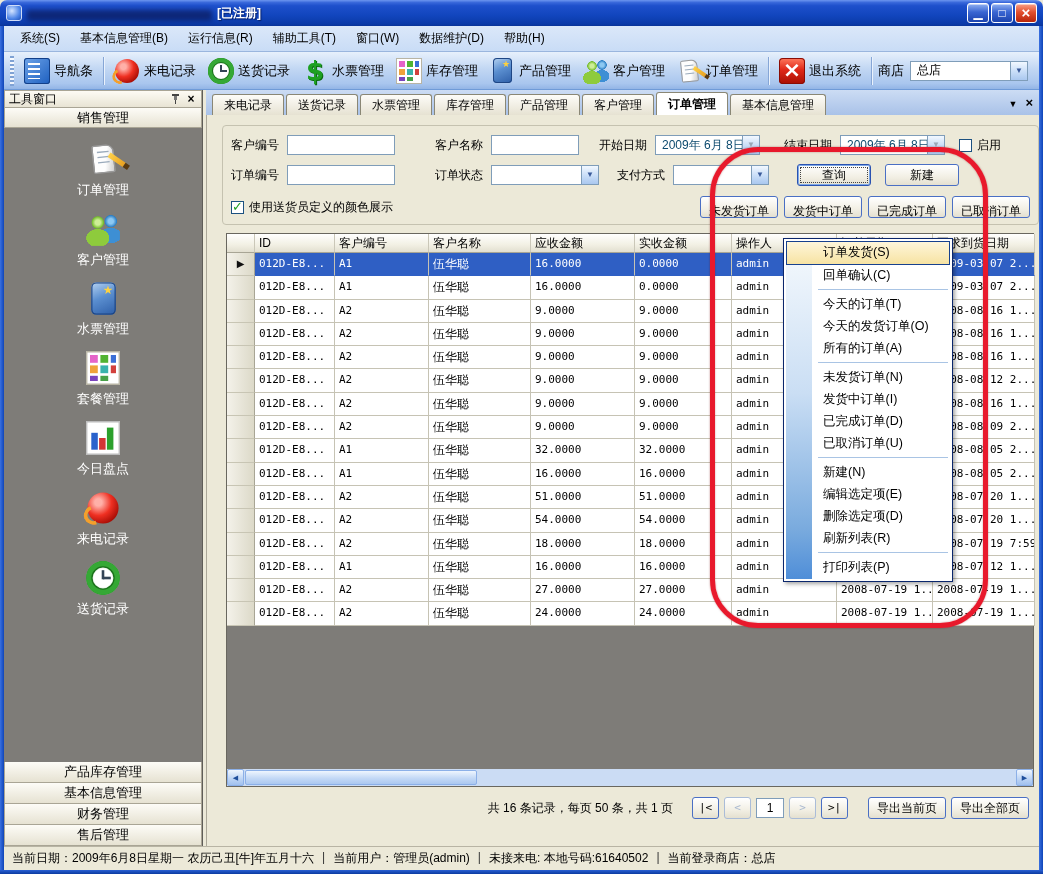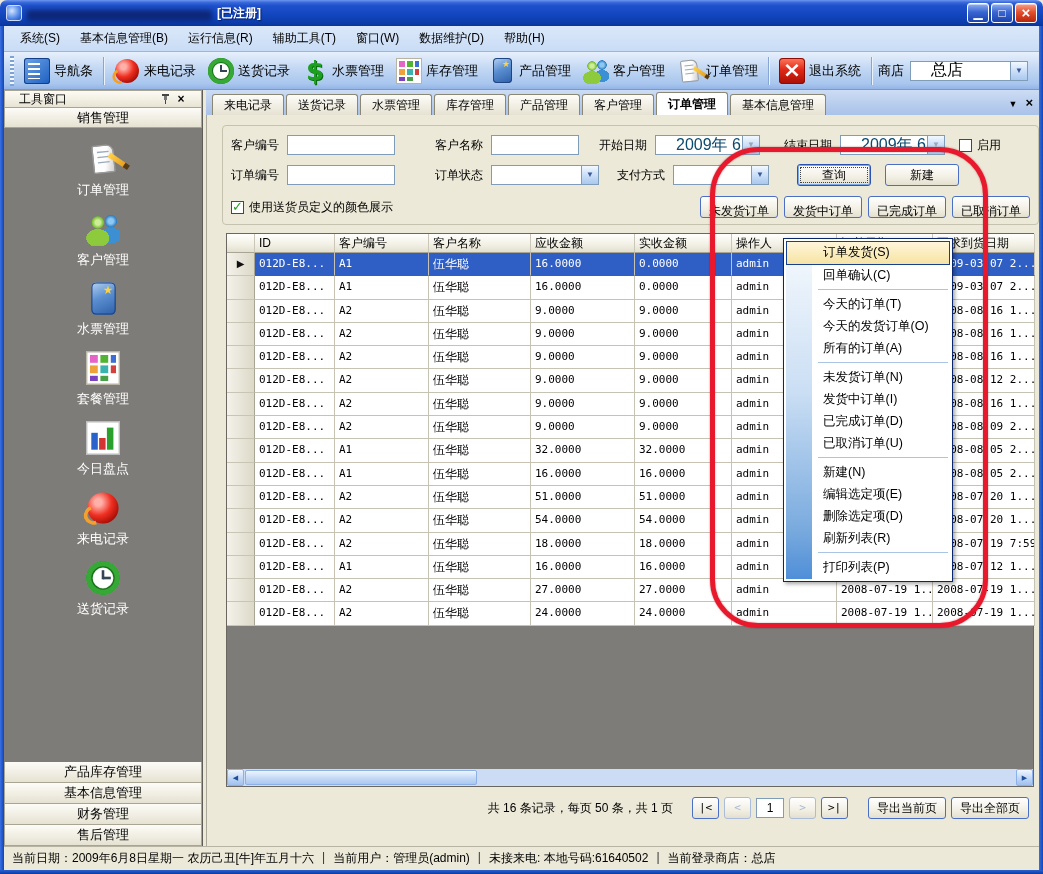--- a/index.html
+++ b/index.html
@@ -25,21 +25,21 @@
   .menubar{position:absolute;left:4px;top:26px;width:1035px;height:26px;background:linear-gradient(#dbe8f9,#c9dcf6);border-bottom:1px solid #9ab6de;display:flex;align-items:center;padding:0 6px}
   .mitem{padding:3px 10px;white-space:nowrap}
   
   .toolbar{position:absolute;left:4px;top:52px;width:1035px;height:38px;display:flex;align-items:center;padding:0 2px;
     background:linear-gradient(180deg,#e7f0fc,#c2d7f3 45%,#a9c6ee 85%,#93b5e6);border-bottom:1px solid #6f9bd8}
   .grip{width:4px;height:30px;margin:0 4px;background:repeating-linear-gradient(180deg,#7fa2d4 0 2px,rgba(255,255,255,.8) 2px 4px);flex:none}
   .titem{display:flex;align-items:center;gap:4px;padding:2px 6px;white-space:nowrap;font-size:13px}
   .tsep{width:1px;height:28px;background:#86a6d6;box-shadow:1px 0 0 #eaf2fc;margin:0 4px;flex:none}
   .storebox{display:flex;align-items:center;gap:6px;margin-left:2px;font-size:13px}
   .combo{width:118px;height:20px;background:#fff;border:1px solid #7f9db9;display:flex;align-items:center}
-  .combo .val{flex:1;padding:0 20px;font-size:16px;overflow:hidden;white-space:nowrap}
+  .combo .val{flex:1;padding:0 6px;font-size:12px;overflow:hidden;white-space:nowrap}
   .dd{width:17px;height:100%;border-left:1px solid #7f9db9;background:linear-gradient(#f2f8ff,#cbdff8 50%,#aac8ef);position:relative;flex:none}
   .dd::before{content:"▼";position:absolute;inset:0;font-size:8px;line-height:18px;text-align:center;color:#3a5a9a}
   .combo.dis .val{color:#0c4a6e}.combo.dis .dd{background:linear-gradient(#f4f4ee,#ddদbd2)}.combo.dis .dd::before{color:#9aa8b8}
   
   .iwrap{display:inline-flex;flex:none}
   .icn{width:26px;height:26px;position:relative;display:inline-block;flex:none}
   .i-book{background:linear-gradient(135deg,#6ea4e8,#1d5fc0);border-radius:3px;box-shadow:inset 0 0 0 1px #123f88}
   .i-book::before{content:"";position:absolute;left:4px;top:5px;right:10px;bottom:5px;background:repeating-linear-gradient(#fff 0 2px,transparent 2px 5px)}
   .i-bell{background:radial-gradient(circle at 35% 32%,#ffb0a8 0 3px,#ef3022 45%,#a50c04 78%,#7d0600);border-radius:50%;transform:scale(.92)}
   .i-bell::after{content:"";position:absolute;left:-3px;bottom:-1px;width:10px;height:10px;border:3px solid #f4a02c;border-radius:50%;border-top-color:transparent;border-right-color:transparent;transform:rotate(25deg)}
@@ -63,21 +63,21 @@
   .i-scroll::before{content:"";position:absolute;left:3px;top:4px;width:9px;height:1px;background:#9aaabb;box-shadow:0 4px 0 #9aaabb,0 8px 0 #9aaabb}
   .i-scroll::after{content:"";position:absolute;right:-6px;bottom:-2px;width:4px;height:14px;background:linear-gradient(#ffd24a,#e8a020);border-bottom:4px solid #5a3a10;transform:rotate(-50deg)}
   .i-exit{background:linear-gradient(#ff7a5e,#e02818 45%,#a80f04);border-radius:4px;box-shadow:inset 0 0 0 1px #8a0c04}
   .i-exit::before{content:"×";position:absolute;inset:0;color:#fff;font:bold 22px/24px "DejaVu Sans",sans-serif;text-align:center}
   .i-bars{background:
     linear-gradient(#2a62cc,#2a62cc) 4px 9px/5px 13px,linear-gradient(#d23434,#d23434) 10px 13px/5px 9px,linear-gradient(#2ca02c,#2ca02c) 16px 5px/5px 17px,#fff;
     background-repeat:no-repeat;box-shadow:inset 0 0 0 1px #bbb}
   
   .main{position:absolute;left:4px;top:90px;width:1035px;height:756px;background:#ece9d8}
   .sidebar{position:absolute;left:0;top:0;width:199px;height:756px;background:#7e7c78;border-right:1px solid #5f5d58}
-  .side-caption{position:absolute;left:0;top:0;width:100%;height:18px;background:linear-gradient(#fdfbf4,#e8e4d4);border:1px solid #a9a595;display:flex;align-items:center;padding:0 14px;gap:4px}
+  .side-caption{position:absolute;left:0;top:0;width:100%;height:18px;background:linear-gradient(#fdfbf4,#e8e4d4);border:1px solid #a9a595;display:flex;align-items:center;padding:0 4px;gap:4px}
   .side-caption .cap{flex:1;font-size:12px}
   .i-pin{width:10px;height:12px;background:linear-gradient(#444,#444) 1px 1px/7px 2px,linear-gradient(#777,#777) 3px 3px/3px 4px,linear-gradient(#444,#444) 4px 7px/1px 4px;background-repeat:no-repeat}
   .capx{width:12px;font-weight:bold;text-align:center}
   .capx::before{content:"×"}
   .side-sec{position:absolute;left:0;top:18px;width:100%;height:20px;background:linear-gradient(#fdfcf7,#e6e2d2);border:1px solid #a9a595;border-top:none;text-align:center;line-height:19px;font-size:13px}
   .side-items{position:absolute;left:0;top:38px;width:100%;height:634px;display:flex;flex-direction:column;align-items:center;padding-top:14px;gap:13px;overflow:hidden}
   .sitem{display:flex;flex-direction:column;align-items:center;gap:5px;color:#fff;font-size:13px}
   .sitem .iwrap{transform:scale(1.3);margin:4px 0}
   .side-bottom{position:absolute;left:0;bottom:0;width:100%}
   .ssec{height:21px;background:linear-gradient(#fdfcf7,#e6e2d2);border:1px solid #a9a595;border-top:none;text-align:center;line-height:20px;font-size:13px}

